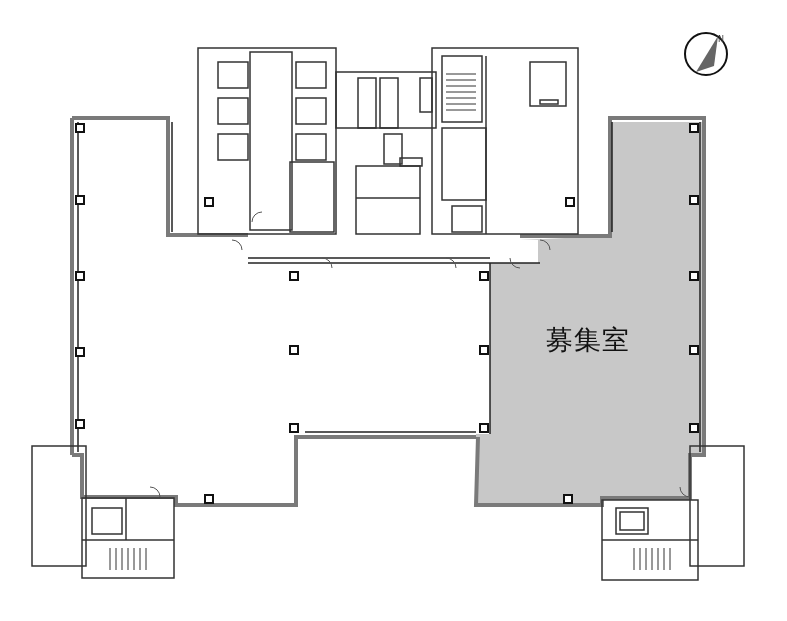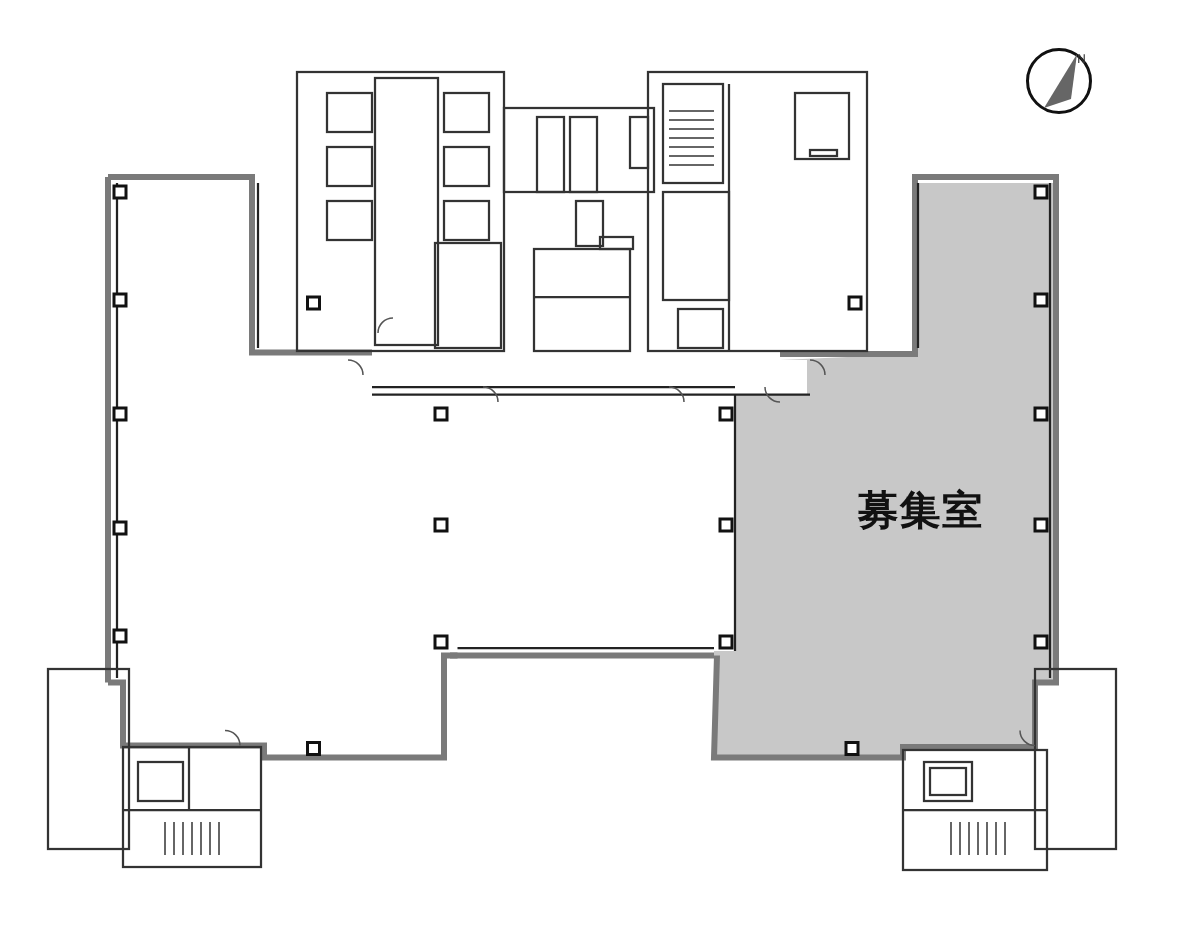--- a/index.html
+++ b/index.html
@@ -1,18 +1,18 @@
 <!DOCTYPE html>
 <html><head>
 <meta charset="utf-8">
 <style>
   html,body{margin:0;padding:0;background:#ffffff;}
   body{width:787px;height:621px;position:relative;overflow:hidden;font-family:"DejaVu Sans",sans-serif;}
   #plan{position:absolute;left:0;top:0;width:787px;height:621px;}
-  .room-label{position:absolute;left:572px;top:322px;font-size:27px;color:#111;letter-spacing:1px;font-family:"DejaVu Sans",sans-serif;font-weight:bold;}
+  .room-label{position:absolute;left:546px;top:322px;font-size:27px;color:#111;letter-spacing:1px;font-family:"DejaVu Sans",sans-serif;}
 </style>
 </head>
 <body>
 
 <svg id="plan" viewBox="0 0 787 621" xmlns="http://www.w3.org/2000/svg">
 
   <polygon points="610,122 702,122 702,455 690,455 690,498 602,498 602,505 476,505 476,434 490,434 490,263 538,263 538,240 520,240 610,236" fill="#c8c8c8" stroke="none"></polygon>
 
   <g fill="none" stroke="#7a7a7a" stroke-width="4">
 

